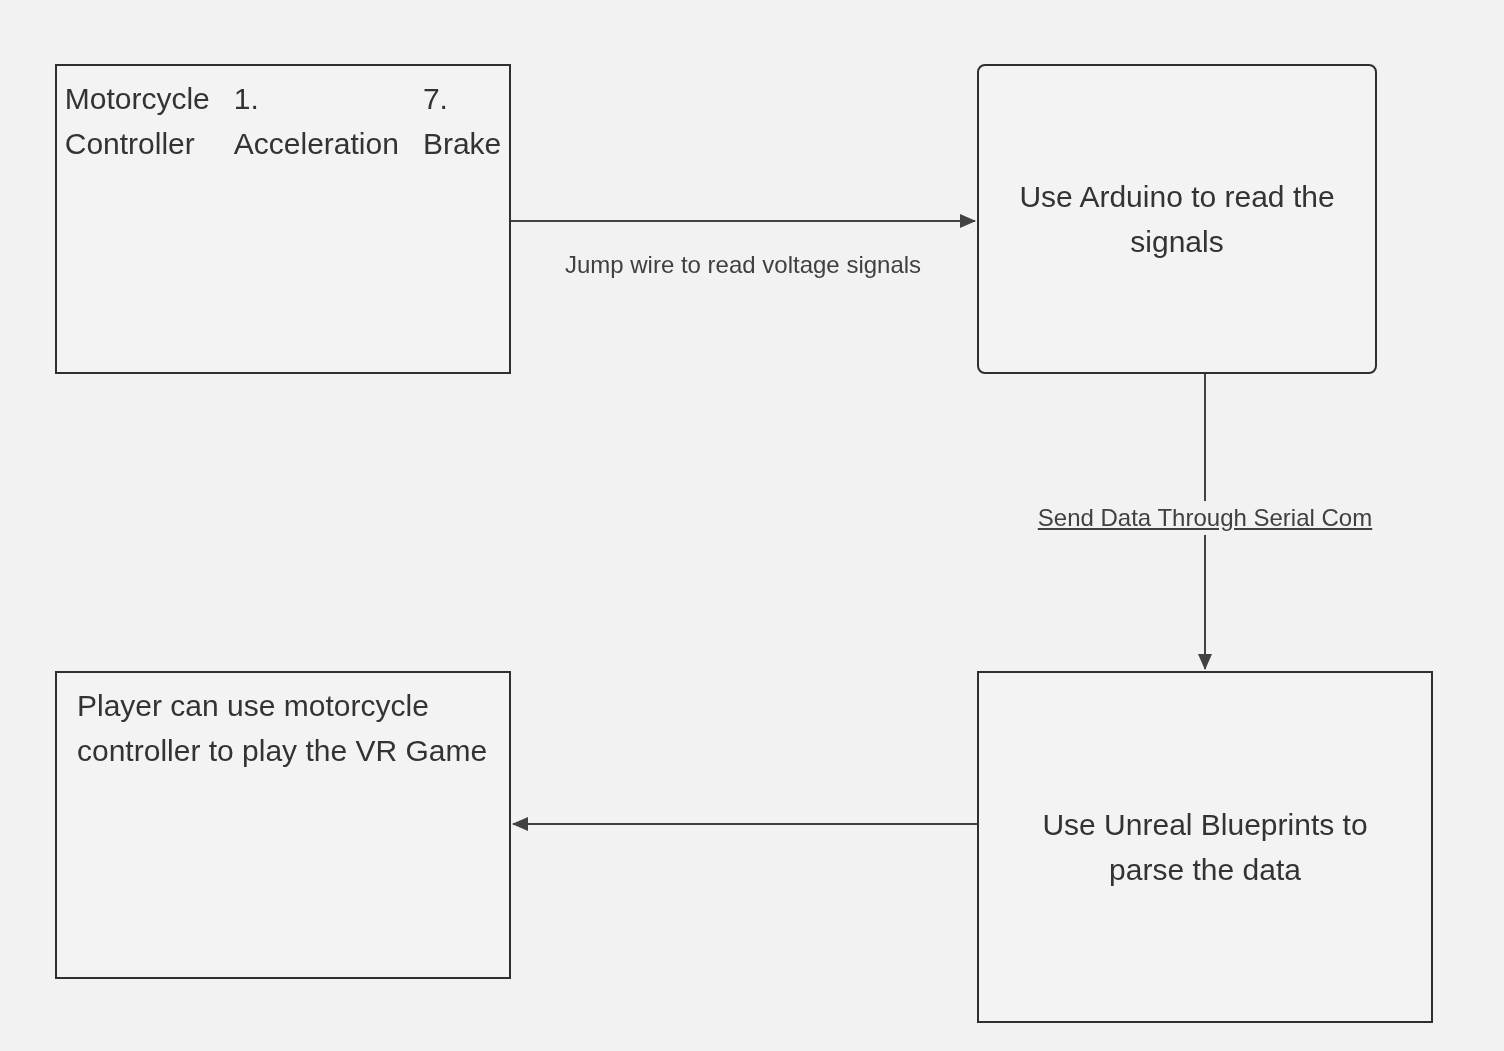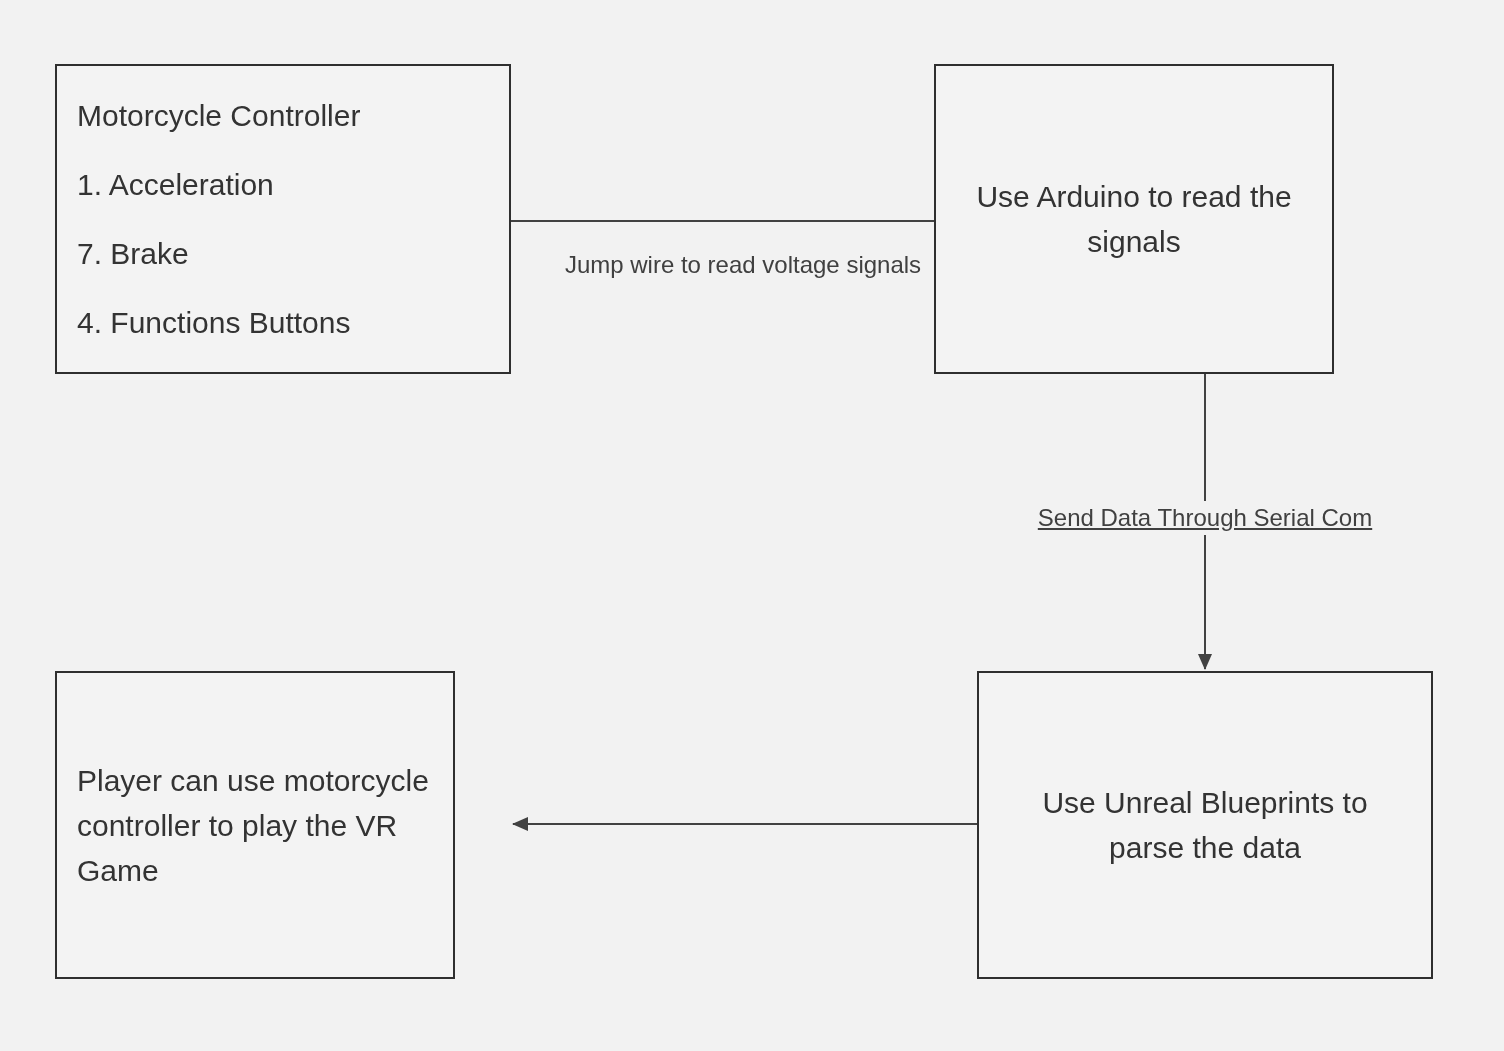--- a/index.html
+++ b/index.html
@@ -40,30 +40,30 @@
     fill: var(--edge-color);
   }
   .node {
     position: absolute;
     background: var(--node-fill);
     border: 2px solid var(--node-border);
     color: var(--node-text-color);
     font-size: 30px;
     line-height: 45px;
     display: flex;
-    flex-direction: column;
+    flex-direction: row;
     justify-content: center;
     gap: 24px;
   }
   .node.align-left { align-items: flex-start; text-align: left; padding: 10px 20px; }
   .node.align-center { align-items: center; text-align: center; padding: 10px 28px; }
   .node-tl { left: 55px;  top: 64px;  width: 456px; height: 310px; }
-  .node-tr { left: 934px; top: 64px;  width: 400px; height: 310px; }
-  .node-br { left: 977px; top: 671px; width: 456px; height: 308px; }
-  .node-bl { left: 55px;  top: 671px; width: 400px; height: 308px; }
+  .node-tr { left: 977px; top: 64px;  width: 400px; height: 310px; border-radius: 8px; }
+  .node-br { left: 977px; top: 671px; width: 456px; height: 352px; }
+  .node-bl { left: 55px;  top: 671px; width: 456px; height: 308px; }
   .edge-label {
     position: absolute;
     transform: translate(-50%, -50%);
     background: var(--background);
     color: var(--edge-label-color);
     font-size: 24px;
     line-height: 34px;
     padding: 0 10px;
     white-space: nowrap;
   }
@@ -84,21 +84,20 @@
     </defs>
     <line x1="511" y1="221" x2="975" y2="221" marker-end="url(#arrow)"></line>
     <line x1="1205" y1="374" x2="1205" y2="669" marker-end="url(#arrow)"></line>
     <line x1="977" y1="824" x2="513" y2="824" marker-end="url(#arrow)"></line>
   </svg>
 
   <div class="node node-tl align-left">
     <div>Motorcycle Controller</div>
     <div>1. Acceleration</div>
     <div>7. Brake</div>
-    <div>4. Functions Buttons</div>
   </div>
 
   <div class="node node-tr align-center">
     <div>Use Arduino to read the signals</div>
   </div>
 
   <div class="node node-br align-center">
     <div>Use Unreal Blueprints to parse the data</div>
   </div>
 

